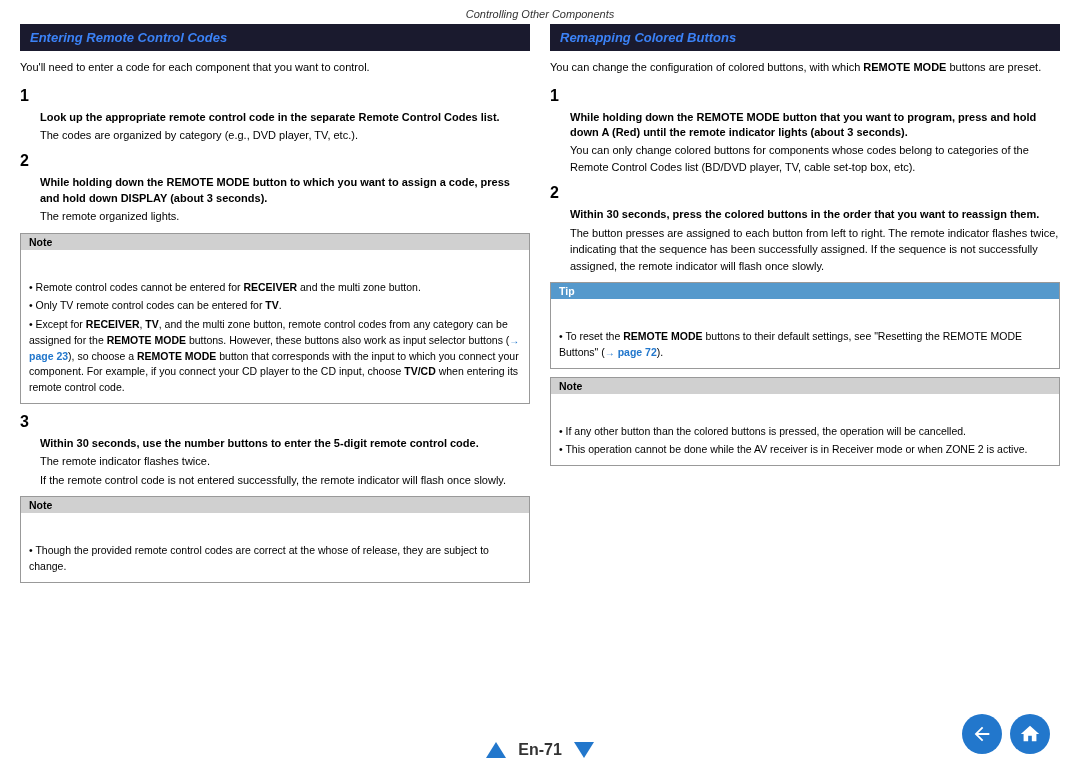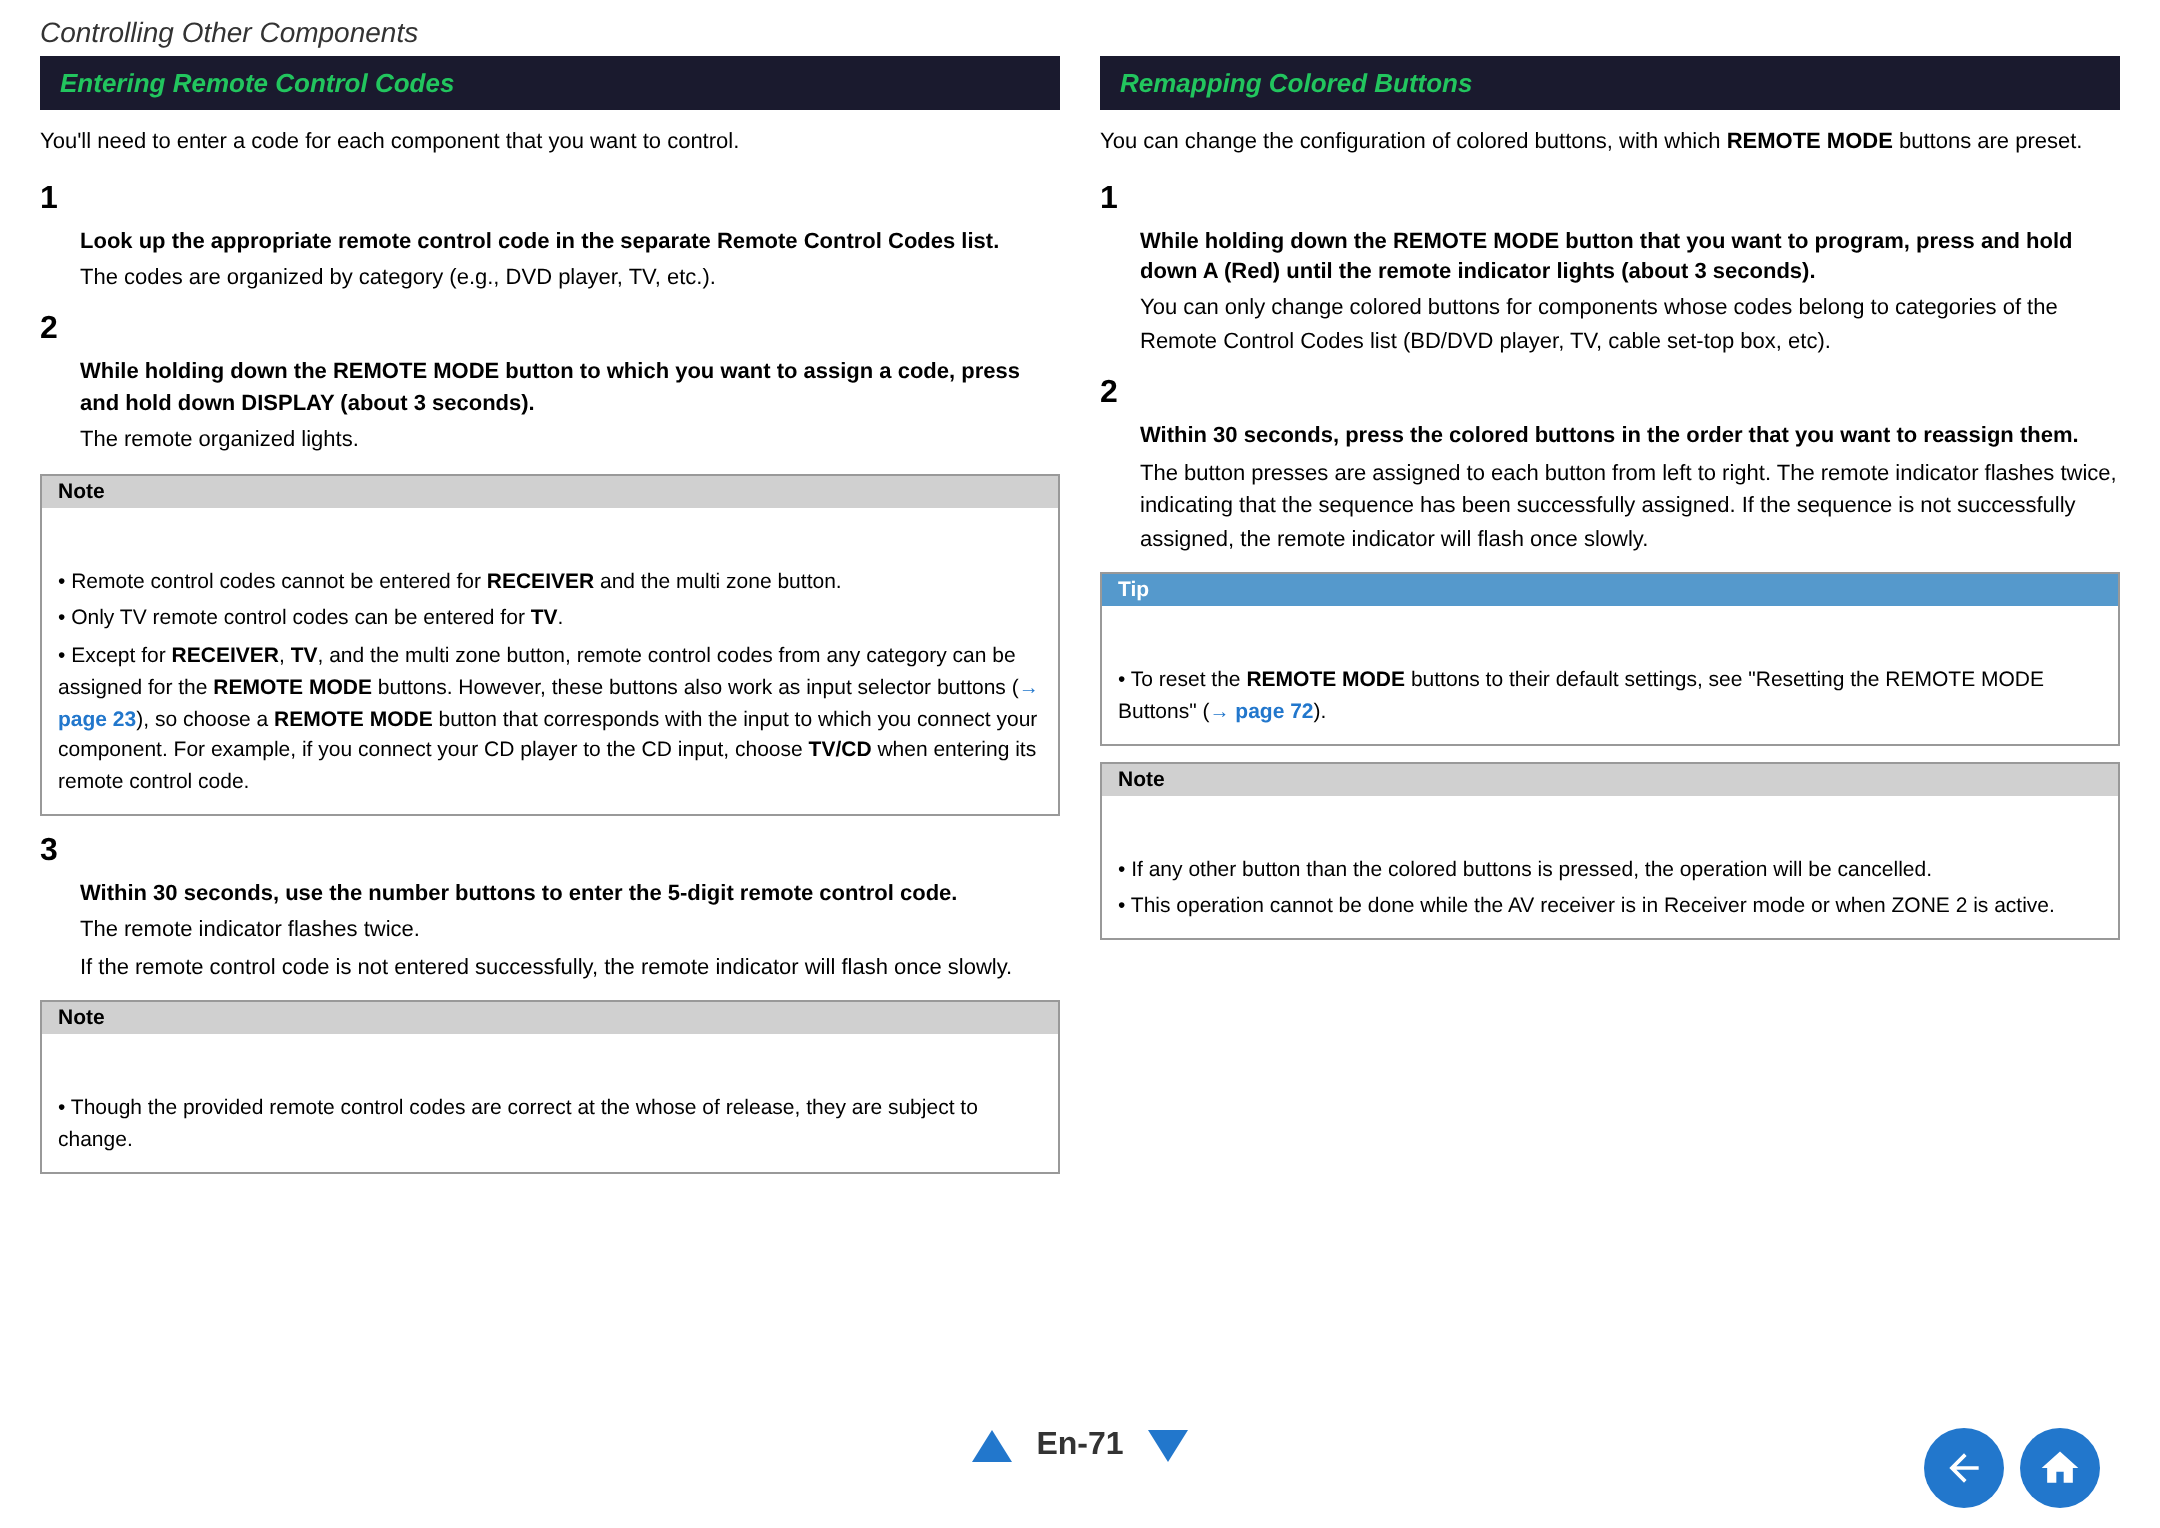--- a/index.html
+++ b/index.html
@@ -8,24 +8,24 @@
       height: 764px;
       background: #ffffff;
       font-family: Arial, Helvetica, sans-serif;
       font-size: 11px;
       color: #000000;
       overflow: hidden;
       position: relative;
     }
 
     .page-header {
-      text-align: left;
+      text-align: center;
       padding: 8px 20px 4px 20px;
       font-style: italic;
-      font-size: 14px;
+      font-size: 11px;
       color: #333;
     }
 
     .main-content {
       display: flex;
       flex-direction: row;
       padding: 0 20px;
       gap: 20px;
     }
 
@@ -34,21 +34,21 @@
       min-width: 0;
     }
 
     .right-column {
       flex: 1;
       min-width: 0;
     }
 
     .section-header {
       background: #1a1a2e;
-      color: #22c55e;
+      color: #3b82f6;
       font-size: 13px;
       font-weight: bold;
       font-style: italic;
       padding: 6px 10px;
       margin-bottom: 8px;
     }
 
     .section-intro {
       font-size: 11px;
       line-height: 1.5;
@@ -139,21 +139,21 @@
 
     .note-box .note-content ul li,
     .tip-box .tip-content ul li {
       margin-bottom: 3px;
     }
 
     .bold { font-weight: bold; }
 
     .page-footer {
       position: absolute;
-      bottom: 32px;
+      bottom: 5px;
       left: 0;
       right: 0;
       display: flex;
       flex-direction: row;
       align-items: center;
       justify-content: center;
     }
 
     .page-number-area {
       display: flex;

